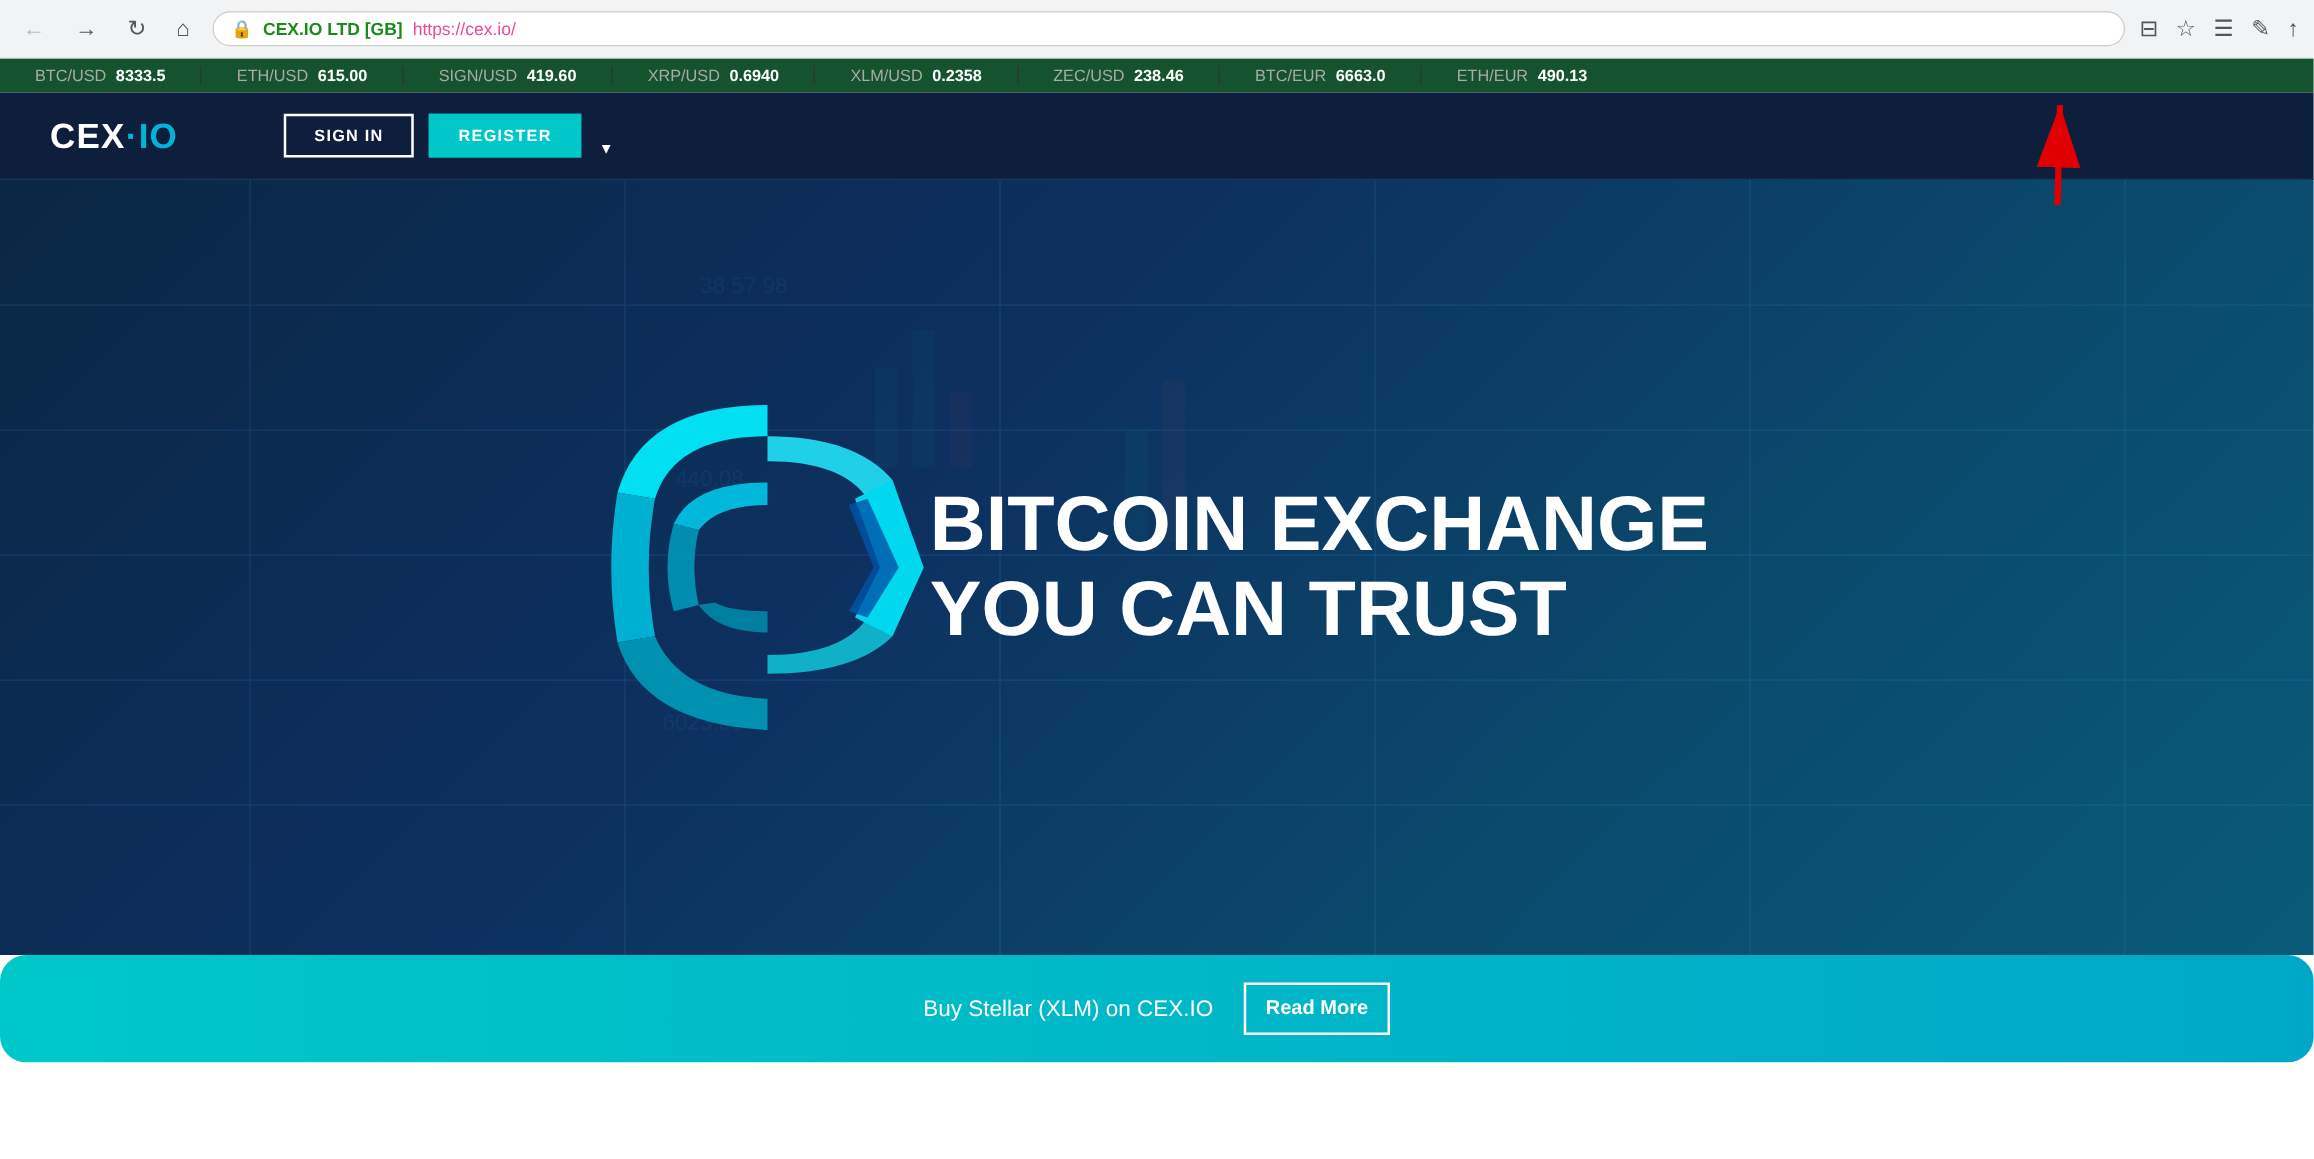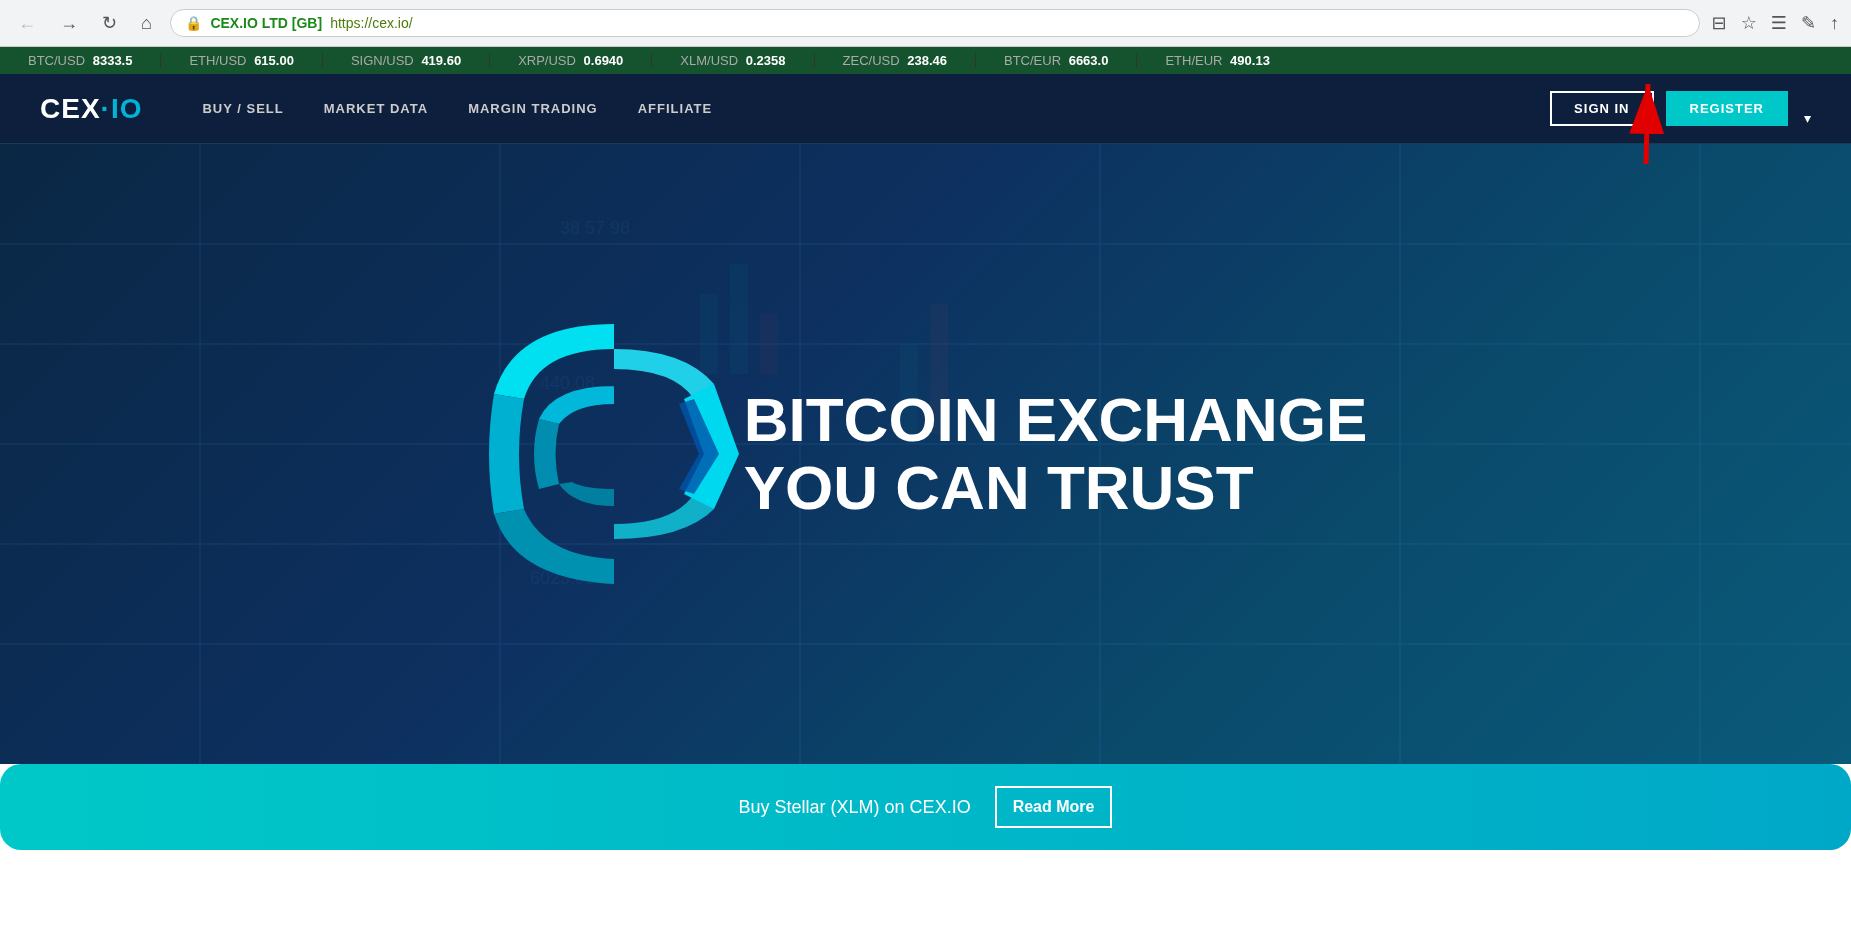--- a/index.html
+++ b/index.html
@@ -31,21 +31,21 @@
       display: flex;
       align-items: center;
       background: #fff;
       border: 1px solid #ccc;
       border-radius: 20px;
       padding: 5px 14px;
       gap: 8px;
     }
     .address-lock { color: #1a8a1a; font-size: 14px; }
     .address-site { color: #1a8a1a; font-weight: bold; font-size: 14px; }
-    .address-url { color: #4d7c0f; font-size: 14px; }
+    .address-url { color: #ec4899; font-size: 14px; }
     .browser-actions {
       display: flex;
       gap: 14px;
       align-items: center;
     }
     .browser-action-btn {
       background: none;
       border: none;
       font-size: 18px;
       color: #555;
@@ -72,20 +72,21 @@
     .ticker-price { color: #fff; font-weight: bold; }
 
     
     .main-nav {
       background: #0d1f3c;
       display: flex;
       align-items: center;
       padding: 4px 40px;
       height: 70px;
       border-bottom: 1px solid #1a3a5c;
+      gap: 25px;
     }
     .logo-container {
       display: flex;
       align-items: center;
       margin-right: 60px;
     }
     .logo-text {
       color: #fff;
       font-size: 28px;
       font-weight: bold;
@@ -257,26 +258,20 @@
     <span class="ticker-price">490.13</span>
   </div>
 </div>
 
 <nav class="main-nav">
   <div class="logo-container">
     <span class="logo-text">
       <span>CEX</span><span class="logo-dot">·</span><span class="logo-io">IO</span>
     </span>
   </div>
-  <div class="nav-links">
-    <a class="nav-link">BUY / SELL</a>
-    <a class="nav-link">MARKET DATA</a>
-    <a class="nav-link">MARGIN TRADING</a>
-    <a class="nav-link">AFFILIATE</a>
-  </div>
   <div class="nav-actions">
     <button class="btn-signin">SIGN IN</button>
     <button class="btn-register">REGISTER</button>
     <span class="nav-dropdown-arrow">▾</span>
   </div>
 </nav>
 
 <div style="position: relative; height: 0; overflow: visible;">
   <div style="position: absolute; top: -80px; right: 185px; z-index: 100; pointer-events: none;">
     <svg width="80" height="110">

